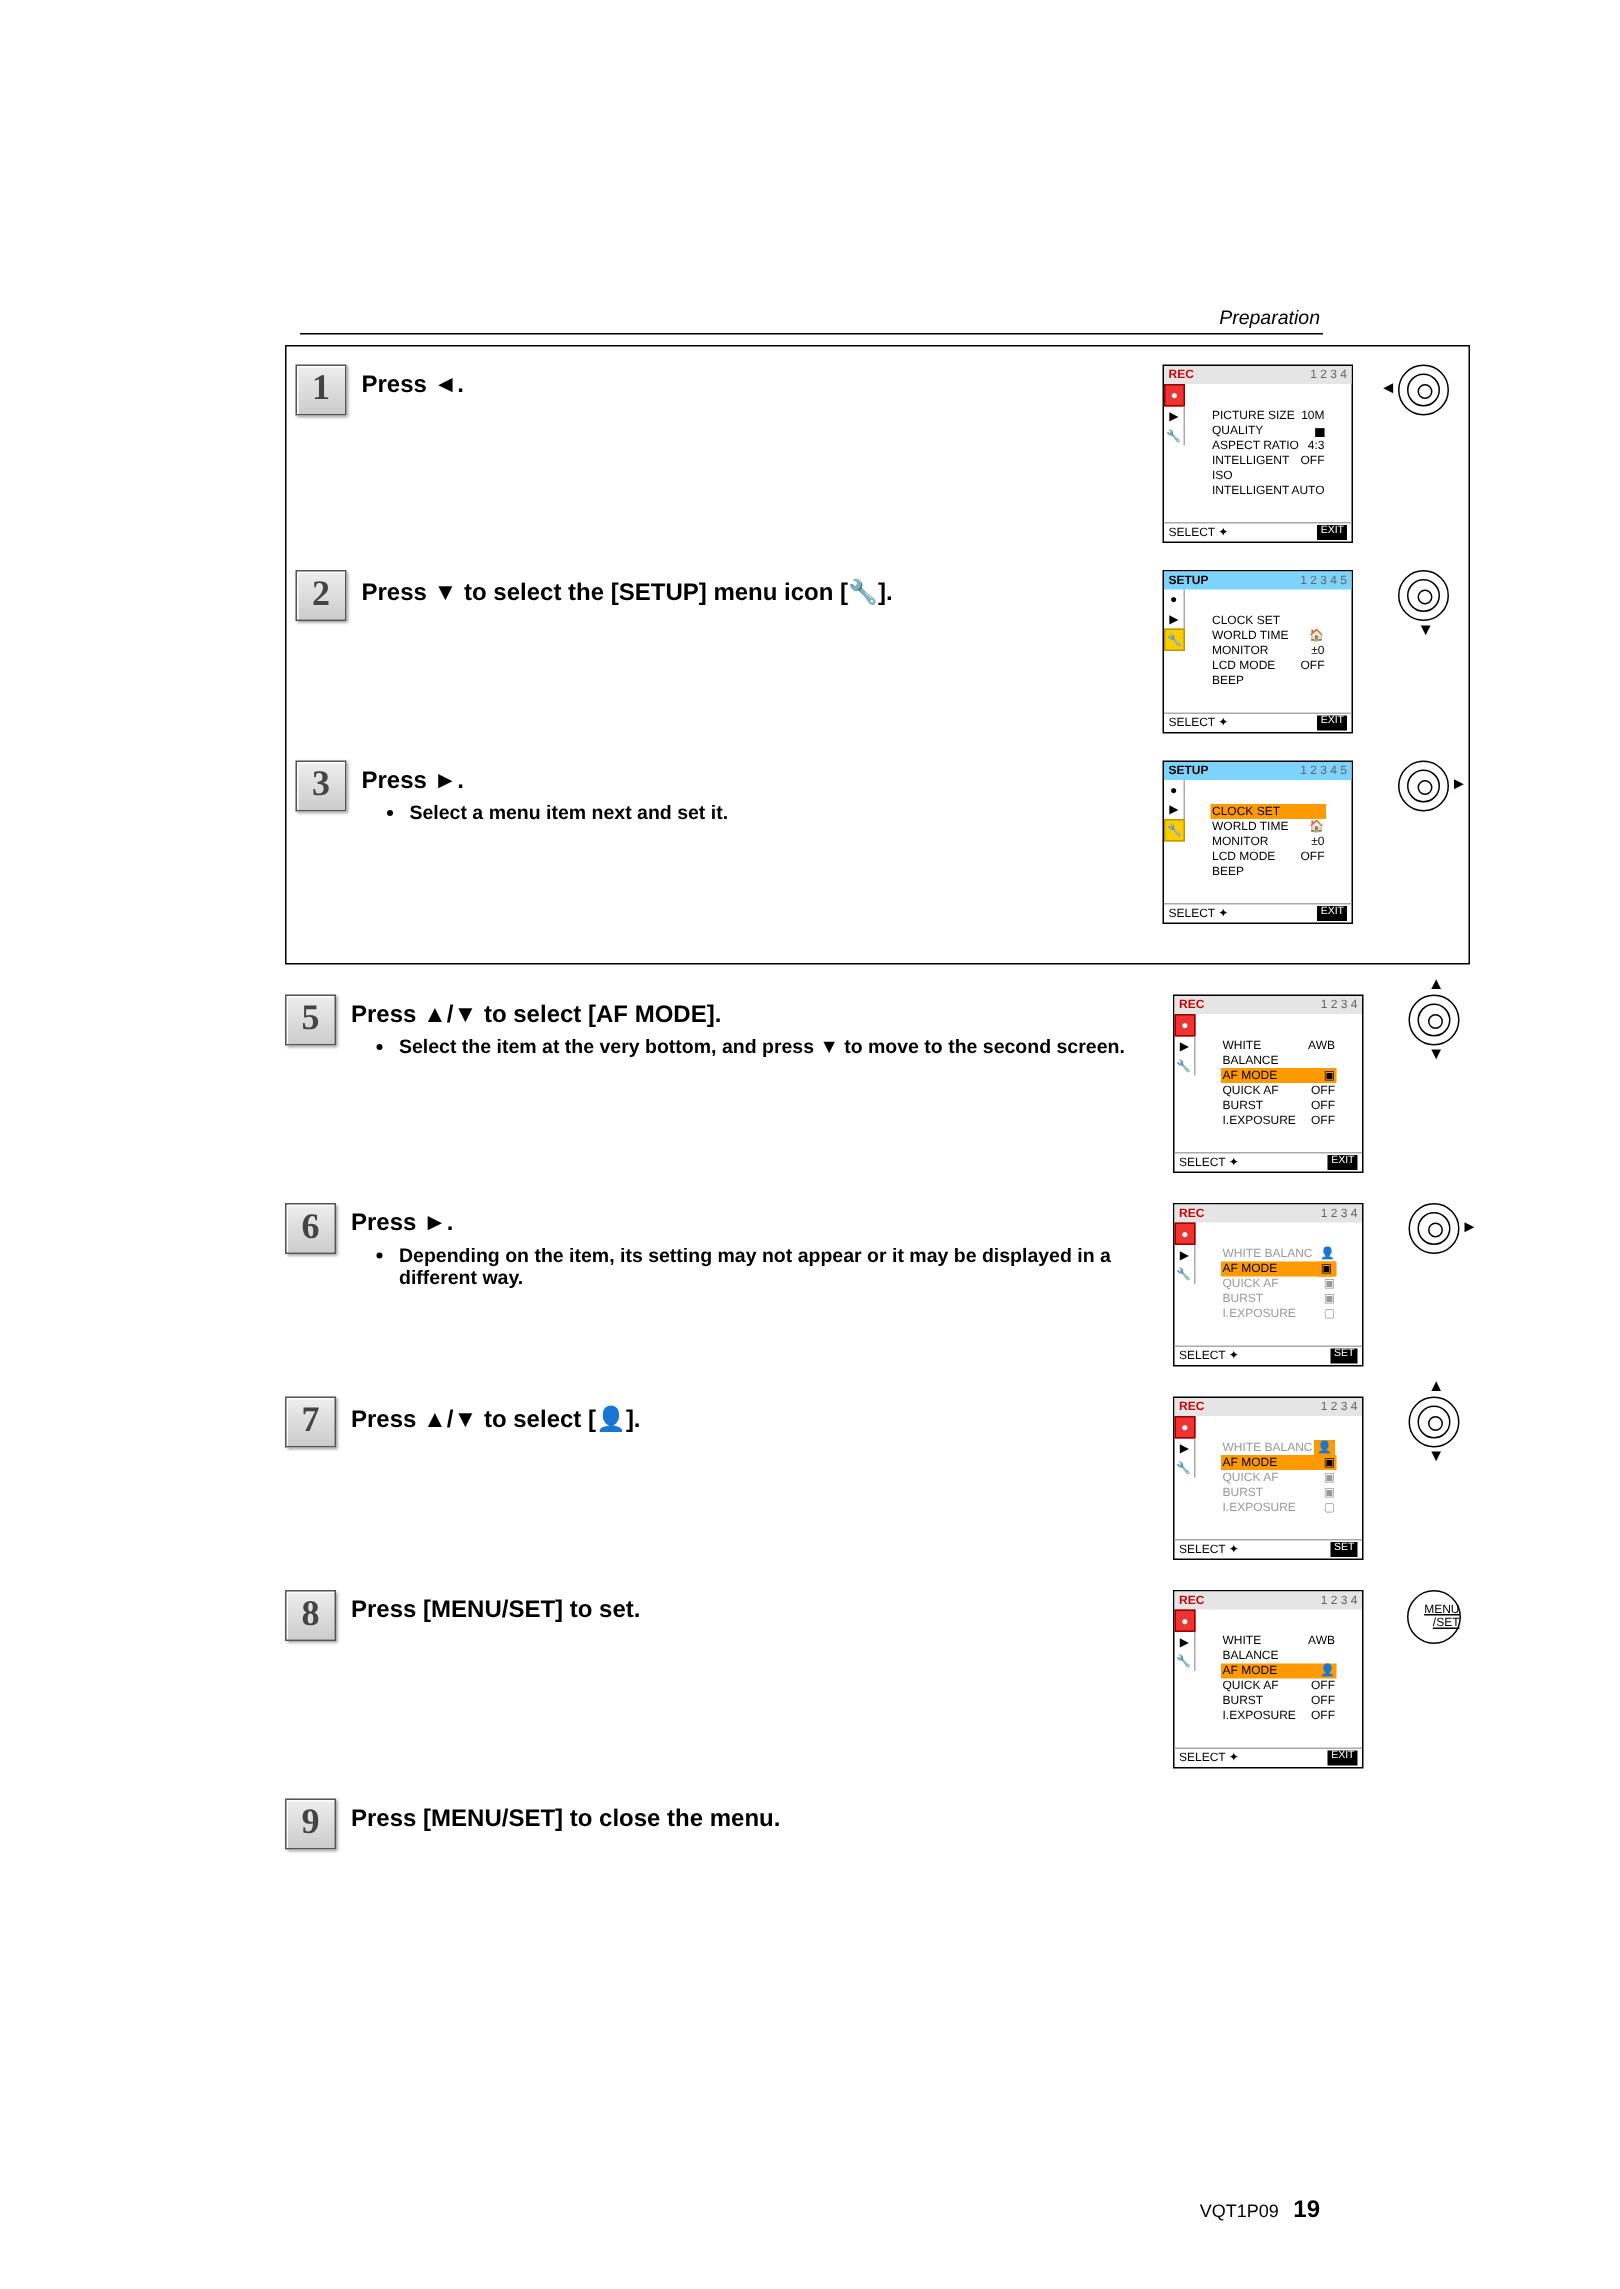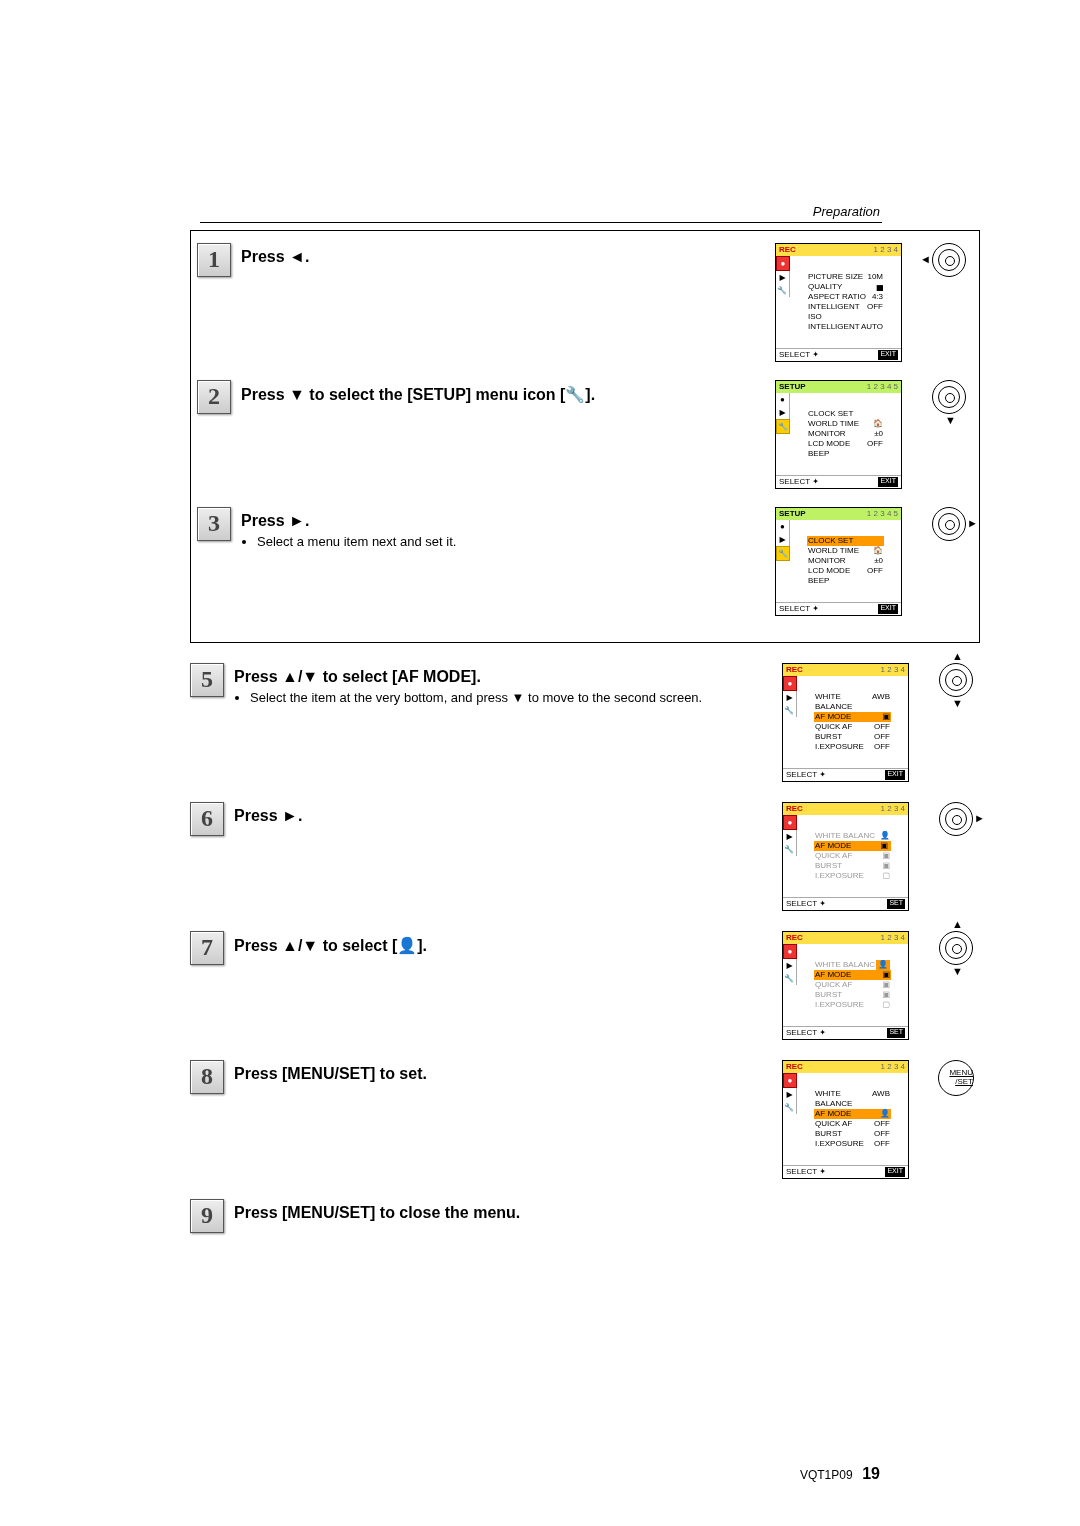--- a/index.html
+++ b/index.html
@@ -65,37 +65,37 @@
     font-size: 24px;
     font-family: Georgia, serif;
     color: #444;
   }
   .step-text {
     flex: 1;
     padding-top: 5px;
   }
   .step-text .title { font-weight: bold; font-size: 16px; }
   .step-text ul { margin: 4px 0 0 0; padding: 0 0 0 16px; font-size: 13px; list-style: disc; }
-  .step-text li { margin: 2px 0; }
+  .step-text li { margin: 2px 16px; font-weight: bold; }
   .screenshots {
     flex: 0 0 140px;
     display:flex;
     flex-direction: column;
     gap:4px;
   }
   
   .lcd {
     width: 125px;
     border: 1px solid #000;
     font-size: 8px;
     line-height: 1.25;
     background:#fff;
   }
-  .lcd .lcd-top { background:#bef264; padding:1px 3px; font-weight:bold; display:flex; justify-content:space-between;}
-  .lcd .lcd-top.rec { background:#fde047; color:#c00;gap:24px; }
+  .lcd .lcd-top { background:#7dd3fc; padding:1px 3px; font-weight:bold; display:flex; justify-content:space-between;}
+  .lcd .lcd-top.rec { background:#e5e5e5; color:#c00;gap:24px; }
   .lcd .lcd-body { display:flex; }
   .lcd .tabcol { width:14px; display:flex; flex-direction:column; }
   .lcd .tabcol .t { height:13px; text-align:center; line-height:13px; font-size:8px; border-right:1px solid #aaa; }
   .lcd .tabcol .t.red { background:#e33; color:#fff; border:1px solid #900;}
   .lcd .tabcol .t.yel { background:#fc0; border:1px solid #b90;}
   .lcd ul { margin:15px; padding:1px 2px; list-style:none; flex:1;}
   .lcd li { display:flex; justify-content:space-between; padding:0 1px; }
   .lcd li.hl { background:#ff9900; }
   .lcd li.gr, .lcd .gr { color:#999;justify-content:space-between; }
   .lcd .lcd-bot { border-top:1px solid #aaa; display:flex; justify-content:space-between; padding:1px 3px;}
@@ -359,21 +359,23 @@
             <div class="ring"></div>
             <div class="ring2"></div>
             <div class="center"></div>
             <div class="arrow a-up">▲</div>
             <div class="arrow a-down">▼</div>
           </div>
         </div>
       </div>
       <div class="step-row outer">
         <div class="step-num">6</div>
-        <div class="step-text"><span class="title"><span>Press </span><span>►</span><span>.</span></span></div>
+        <div class="step-text"><span class="title"><span>Press </span><span>►</span><span>.</span></span><ul>
+            <li>Depending on the item, its setting may not appear or it may be displayed in a different way.</li>
+          </ul></div>
         <div class="screenshots">
           <div class="lcd">
             <div class="lcd-top rec">
               <span>REC</span>
               <span style="color:#666;font-weight:normal">1 2 3 4</span>
             </div>
             <div class="lcd-body">
               <div class="tabcol">
                 <div class="t red">●</div>
                 <div class="t">▶</div>

